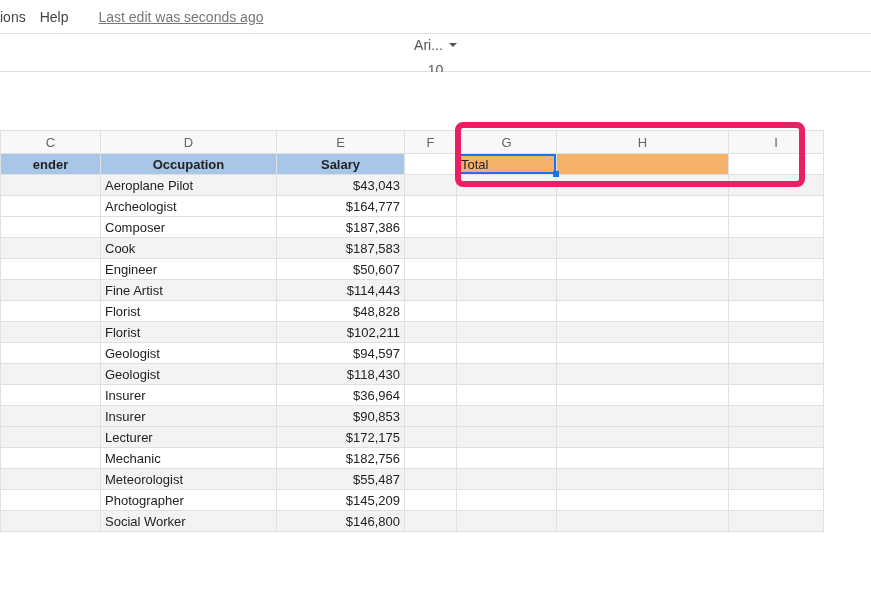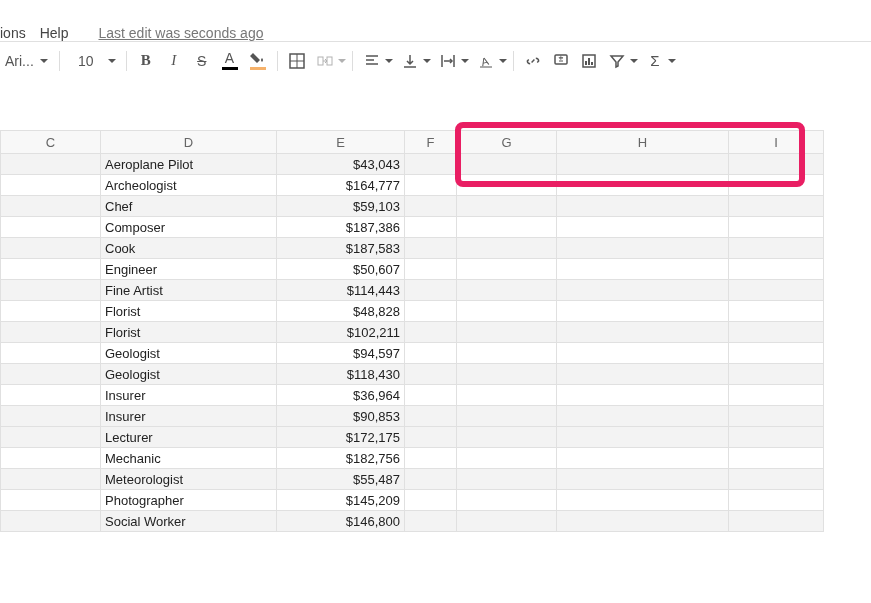--- a/index.html
+++ b/index.html
@@ -1,24 +1,24 @@
 <!DOCTYPE html>
 <html><head>
 <meta charset="utf-8">
 <style>
 * { box-sizing: border-box; margin: 0; padding: 0; }
 body { font-family: Arial, sans-serif; font-size: 13px; color: #222; background: #fff; overflow: hidden; width: 871px; height: 603px; position: relative; }
 
 
-.menubar { height: 42px; display: flex; align-items: flex-end; padding-left: 0; gap: 14px; border-bottom: 1px solid #e0e0e0; font-size: 14px; color: #444; }
+.menubar { height: 34px; display: flex; align-items: center; padding-left: 0; gap: 14px; border-bottom: 1px solid #e0e0e0; font-size: 14px; color: #444; }
 .menubar .menu-item { cursor: pointer; }
 .menubar .edit-status { color: #777; text-decoration: underline; cursor: pointer; margin-left: 16px; }
 
 
-.toolbar { height: 38px; display: flex; align-items: center; gap: 2px; padding-left: 0; border-bottom: 1px solid #e0e0e0; color: #555; }
+.toolbar { height: 38px; display: flex; align-items: center; gap: 2px; padding-left: 0; border-bottom: 1px solid #e0e0e0; color: #555; flex-direction: column; }
 .tb-sep { width: 1px; height: 20px; background: #ddd; margin: 0 4px; }
 .tb-btn { width: 26px; height: 26px; display: flex; align-items: center; justify-content: center; cursor: pointer; border-radius: 2px; position: relative; }
 .font-select { display: flex; align-items: center; border: 1px solid transparent; padding: 2px 4px; font-size: 14px; gap: 6px; cursor: pointer; }
 .font-size { display: flex; align-items: center; padding: 2px 4px; font-size: 14px; gap: 8px; cursor: pointer; width: 40px; justify-content: center; }
 .dropdown-caret { width: 0; height: 0; border-left: 4px solid transparent; border-right: 4px solid transparent; border-top: 4px solid #555; }
 
 
 .bold-glyph { font-weight: bold; font-size: 15px; font-family: "Times New Roman", serif; }
 .italic-glyph { font-style: italic; font-size: 15px; font-family: "Times New Roman", serif; }
 .strike-glyph { text-decoration: line-through; font-size: 14px; }
@@ -189,49 +189,49 @@
     <tbody>
           <tr class="col-head" id="col-head-row">
             <th>C</th>
             <th>D</th>
             <th>E</th>
             <th>F</th>
             <th>G</th>
             <th>H</th>
             <th>I</th>
           </tr>
+    <tr>
+      <td class="hdr-cell">ender</td>
+      <td class="hdr-cell">Occupation</td>
+      <td class="hdr-cell">Salary</td>
+      <td></td>
+      <td class="orange-cell selected-border" id="sel-cell" style="position:relative;"><span>Total</span><div class="sel-handle" style="right: -3px; bottom: -3px; position: absolute;"></div></td>
+      <td class="orange-cell"></td>
+      <td></td>
+    </tr>
     </tbody>
         <tbody id="data-body">
           <tr class="row-alt">
             <td></td>
             <td>Aeroplane Pilot</td>
             <td class="salary-cell">$43,043</td>
             <td></td>
             <td></td>
             <td></td>
             <td></td>
           </tr>
           <tr>
             <td></td>
             <td>Archeologist</td>
             <td class="salary-cell">$164,777</td>
             <td></td>
             <td></td>
             <td></td>
             <td></td>
           </tr>
-          <tr class="row-alt">
-            <td></td>
-            <td>Chef</td>
-            <td class="salary-cell">$59,103</td>
-            <td></td>
-            <td></td>
-            <td></td>
-            <td></td>
-          </tr>
           <tr>
             <td></td>
             <td>Composer</td>
             <td class="salary-cell">$187,386</td>
             <td></td>
             <td></td>
             <td></td>
             <td></td>
           </tr>
           <tr class="row-alt">

